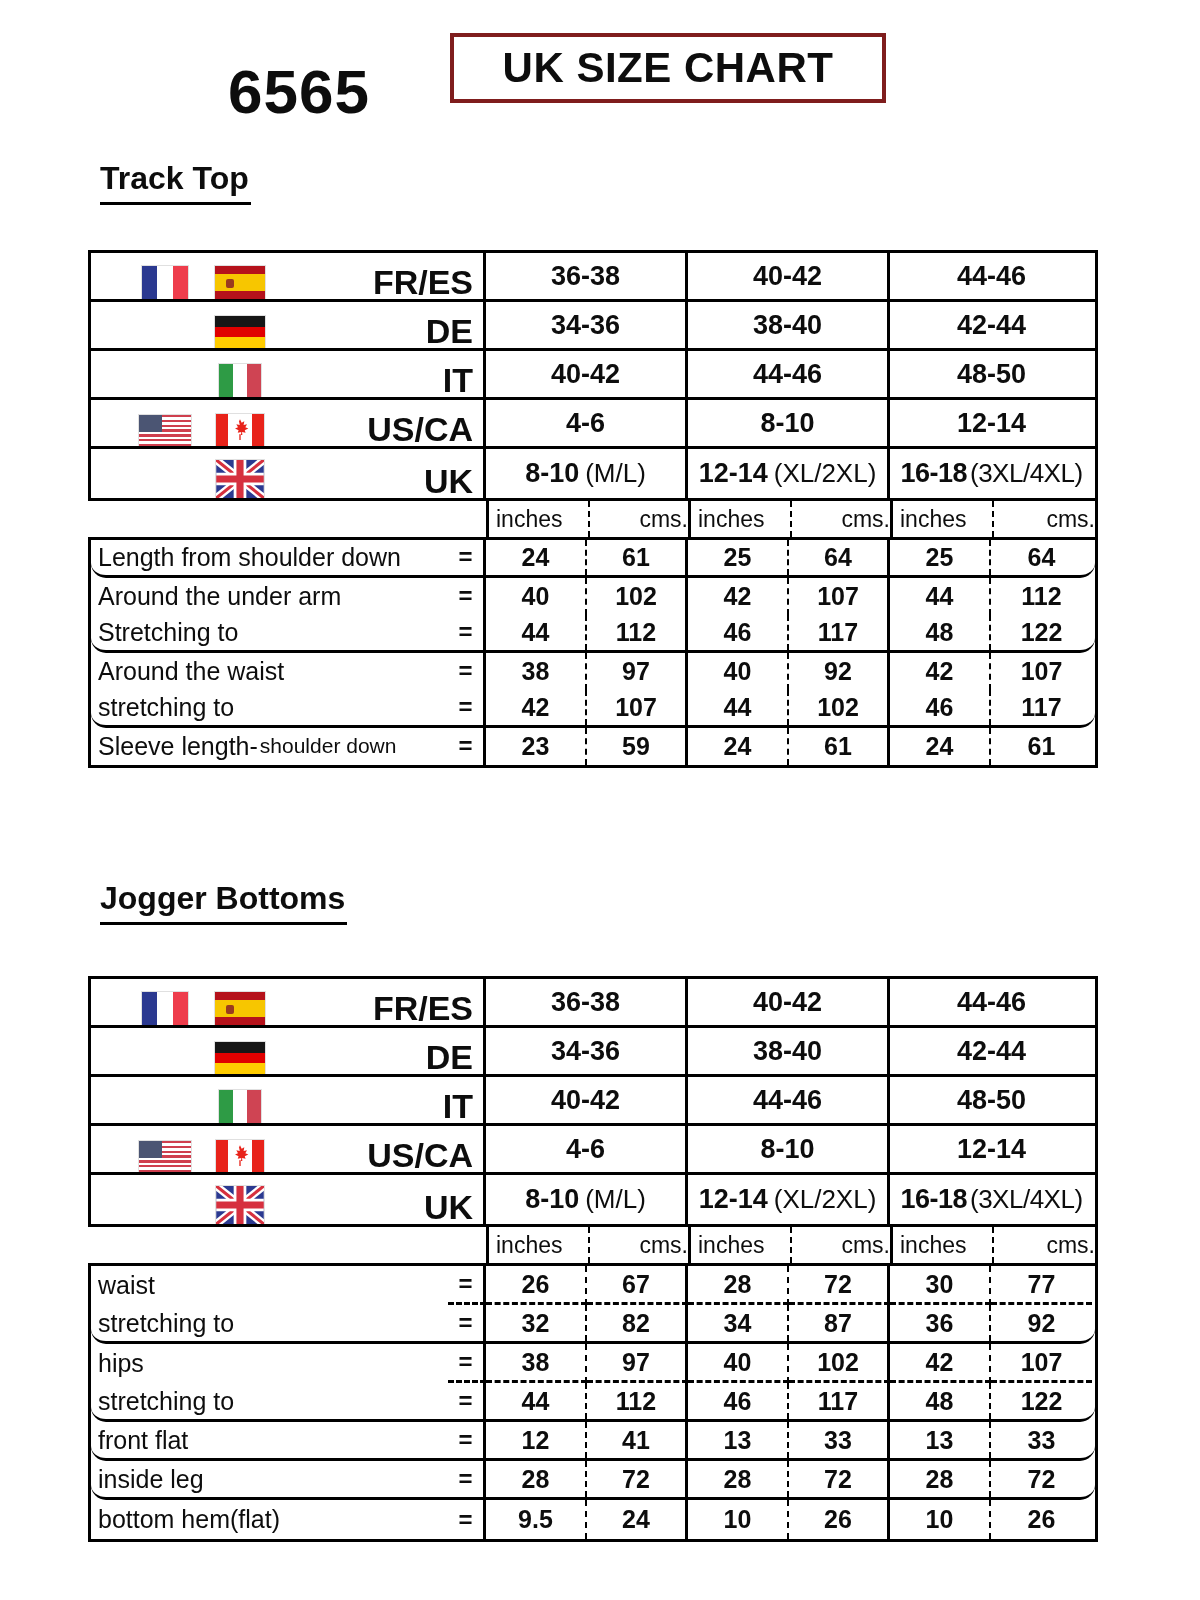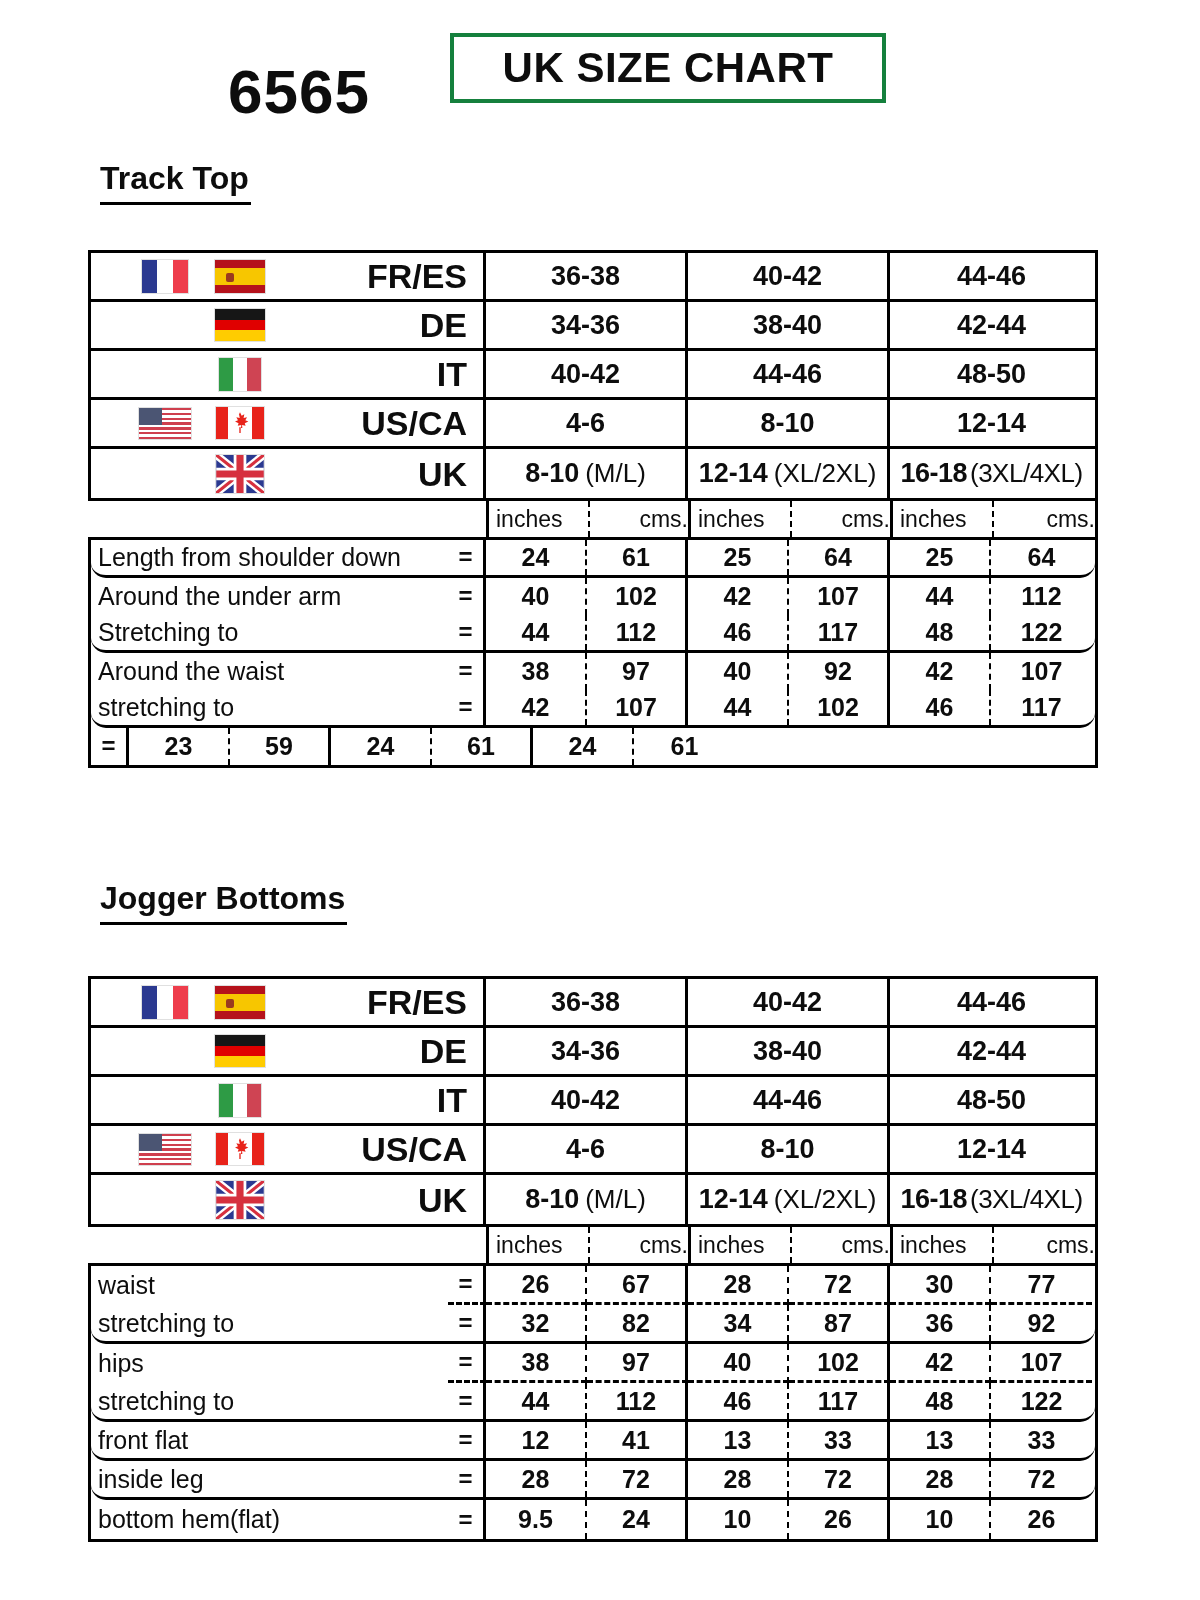--- a/index.html
+++ b/index.html
@@ -8,39 +8,39 @@
     width:1200px; height:1600px; position:relative;
     font-family:"Liberation Sans","DejaVu Sans",sans-serif;
     color:#0d0d0d;
   }
   .abs { position:absolute; }
 
   
   #product-code { left:228px; top:56px; font-size:62px; font-weight:bold; letter-spacing:1px; }
   #title-box {
     left:450px; top:33px; width:436px; height:70px;
-    border:4px solid #15803d; display:flex; align-items:center; justify-content:center;
+    border:4px solid #7f1d1d; display:flex; align-items:center; justify-content:center;
   }
   #title-box span { font-size:42px; font-weight:bold; letter-spacing:0.5px; }
 
   .section-heading { font-size:32px; font-weight:bold; display:inline-block;
     border-bottom:3px solid #000; padding:0 2px 5px 0; }
   #heading-track  { left:100px; top:160px; }
   #heading-jogger { left:100px; top:880px; }
 
   
   .size-table { width:1010px; }
   #table-track  { left:88px; top:250px; }
   #table-jogger { left:88px; top:976px; }
 
   .block-top { border:3px solid #000; }
   .region-row { display:flex; height:49px; border-bottom:3px solid #000; }
   .region-row:last-child { border-bottom:none; }
   .region-label-cell { width:395px; border-right:3px solid #000;
-    display:flex; align-items:center; padding-right:16px; }
+    display:flex; align-items:flex-end; padding-right:10px; }
   .flag-slot-1 { margin-left:48px; width:52px; display:flex; justify-content:center; align-items:center; }
   .flag-slot-2 { margin-left:23px; width:52px; display:flex; justify-content:center; align-items:center; }
   .region-code { margin-left:auto; font-size:34px; font-weight:bold; line-height:1; }
   .size-cell { width:202px; border-right:3px solid #000;
     display:flex; align-items:center; justify-content:center;
     font-size:27px; font-weight:bold; }
   .size-cell:last-child { border-right:none; width:203px; }
   .size-note { font-size:26px; font-weight:normal; margin-left:6px; white-space:nowrap; }
   .size-cell.tight { letter-spacing:-0.5px; }
   .size-cell.tight .size-note { margin-left:3px; }
@@ -265,20 +265,24 @@
       <div class="m-eq">=</div>
       <div class="m-num n-in">42</div>
       <div class="m-num n-cm gsep">107</div>
       <div class="m-num n-in">44</div>
       <div class="m-num n-cm gsep">102</div>
       <div class="m-num n-in">46</div>
       <div class="m-num n-cm">117</div>
     </div>
 
     <div class="m-row t-row">
+      <div class="m-label">
+          <span>Sleeve length-</span>
+          <span class="small">shoulder down</span>
+        </div>
       <div class="m-eq">=</div>
       <div class="m-num n-in">23</div>
       <div class="m-num n-cm gsep">59</div>
       <div class="m-num n-in">24</div>
       <div class="m-num n-cm gsep">61</div>
       <div class="m-num n-in">24</div>
       <div class="m-num n-cm">61</div>
     </div>
   </div>
 </div>

